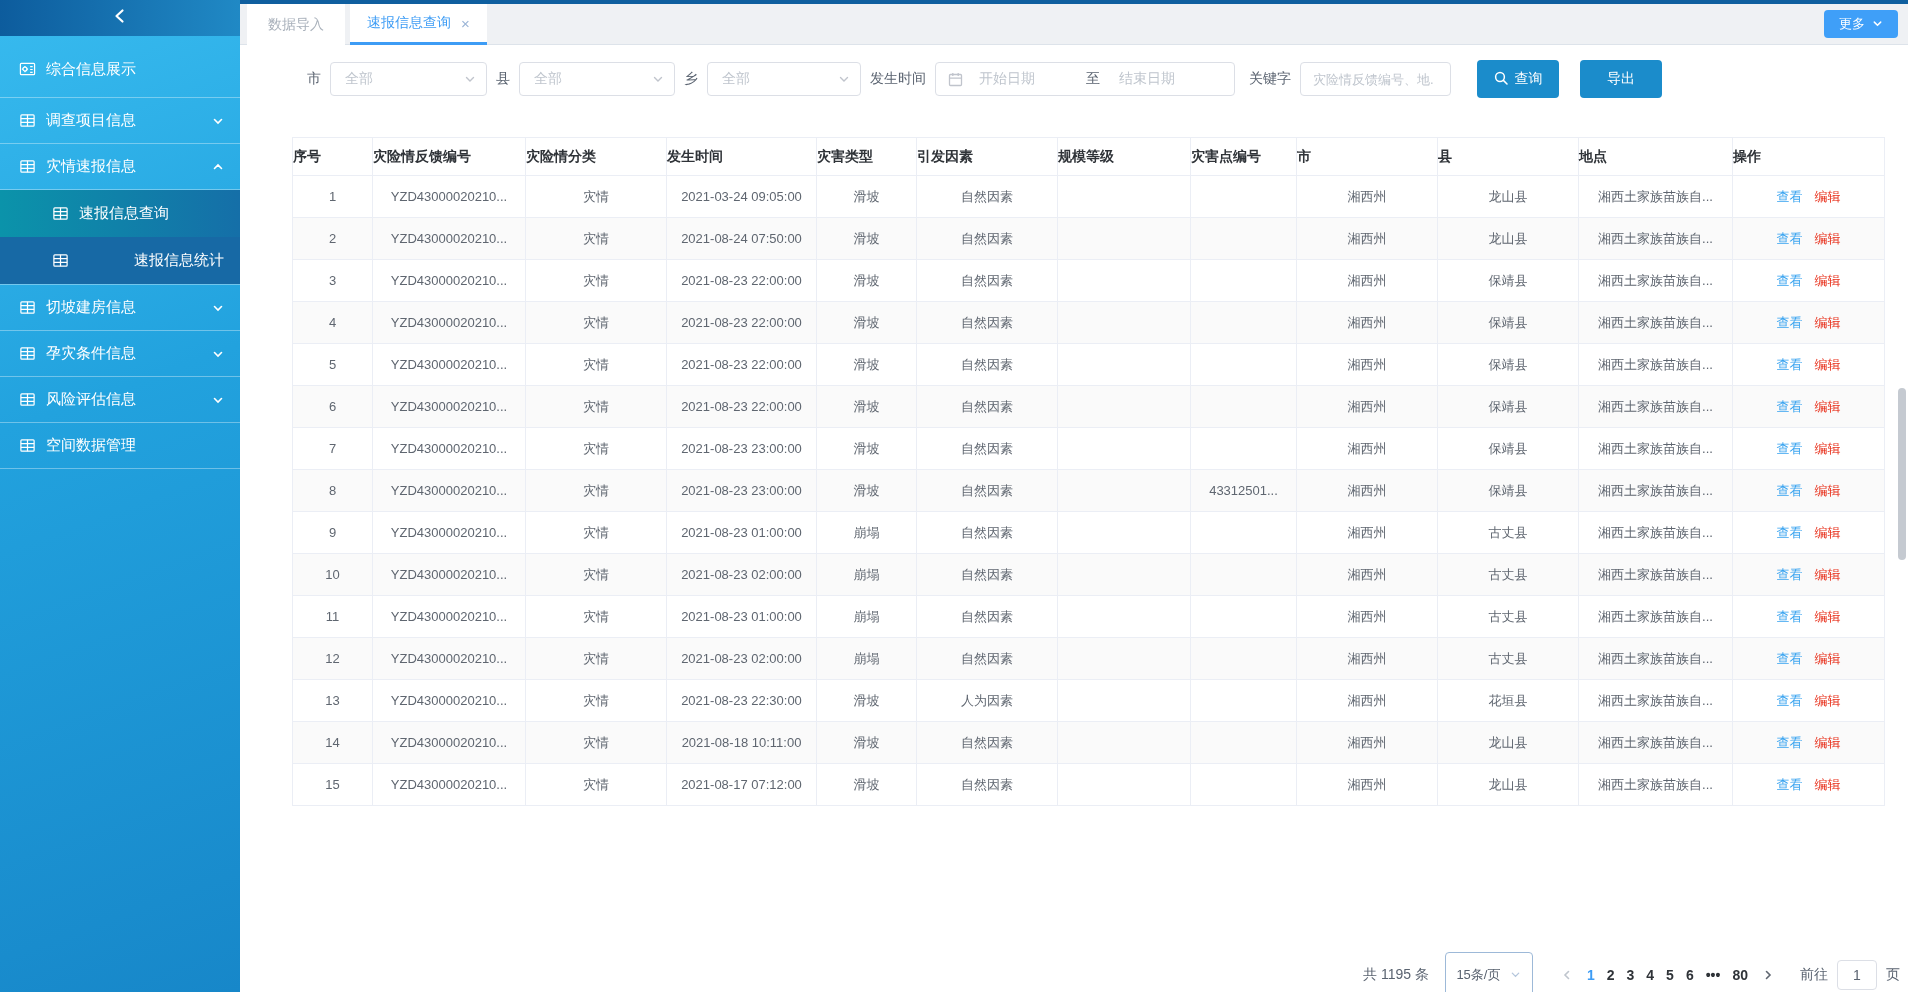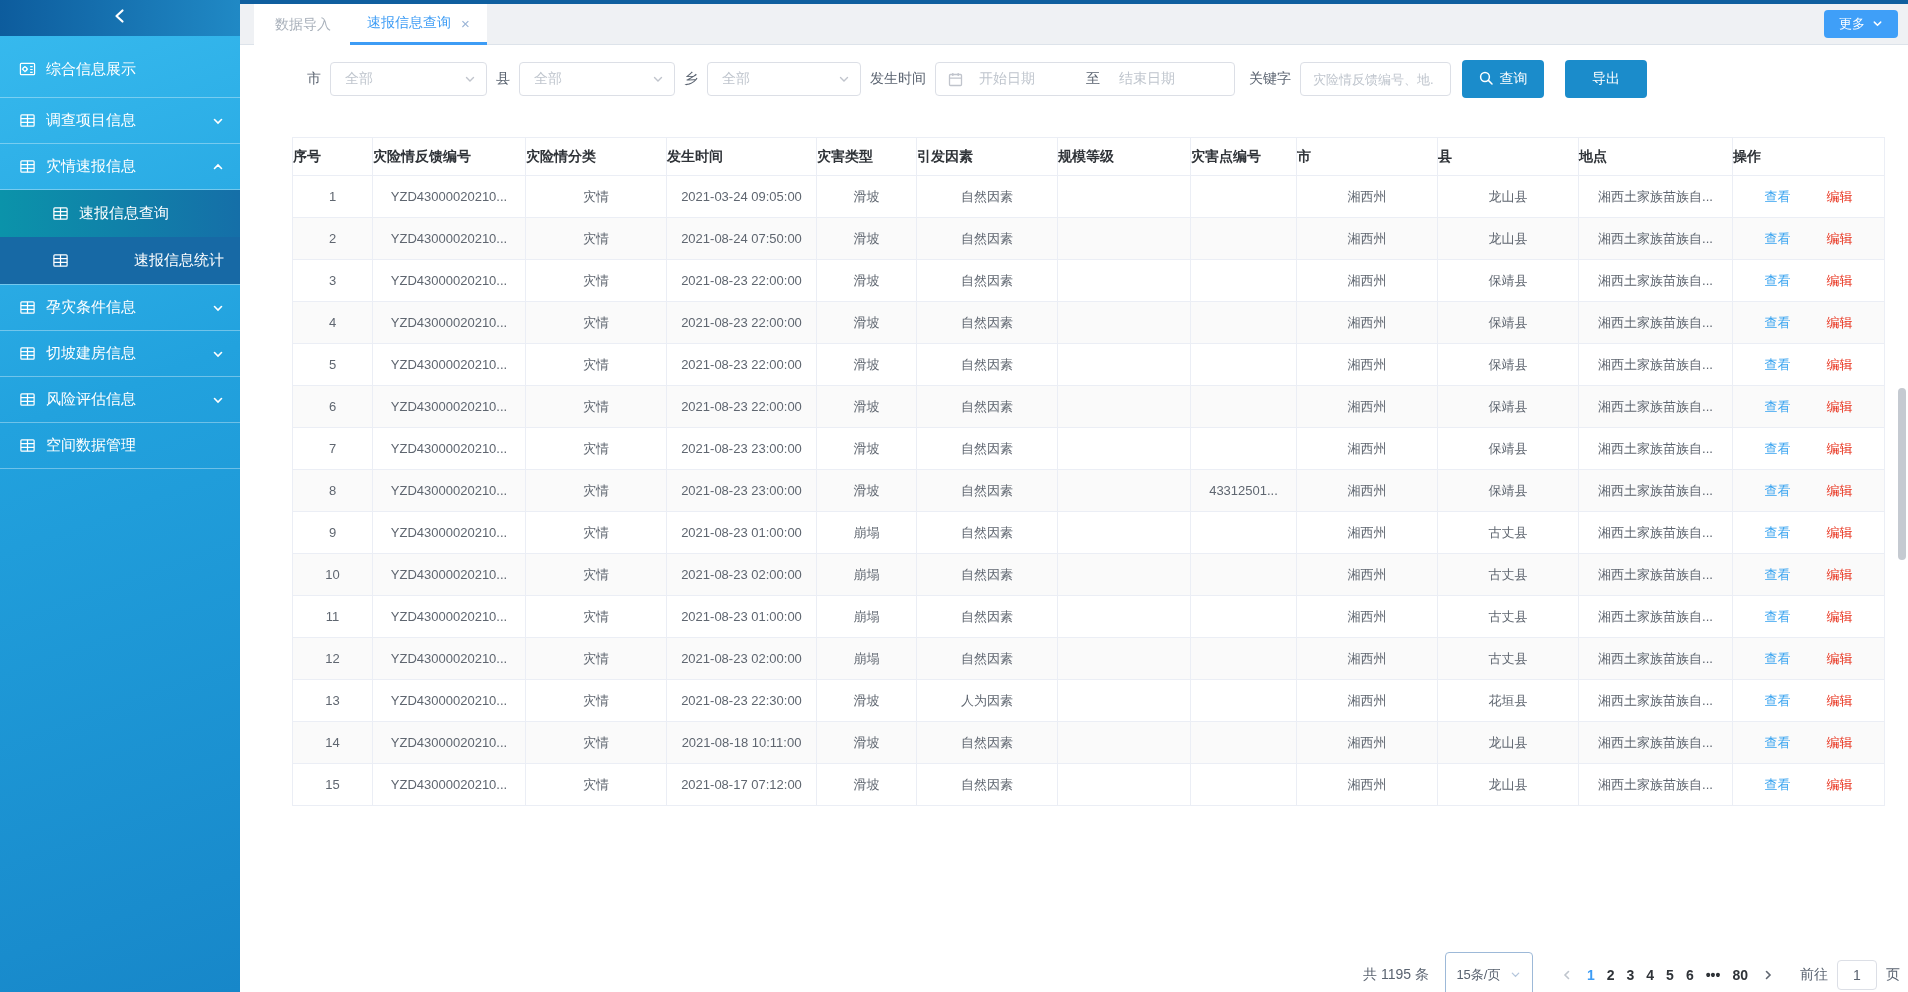--- a/index.html
+++ b/index.html
@@ -23,21 +23,21 @@
   .sb-sub .sb-item.active { background:linear-gradient(90deg,#0b93aa,#156fa8); }
   .sb-sub .sb-item.dark { background:#1769a5;justify-content:space-between; }
 
   
   .main { position:absolute; left:240px; top:0; right:0; bottom:0; background:#fff; }
   .top-strip { position:absolute; top:0; left:0; right:0; height:4px; background:#0f5f9f; }
   .tabbar { position:absolute; top:4px; left:0; right:0; height:41px; background:#eff1f4;
     border-bottom:1px solid #dde3ea; }
   .tab { position:absolute; top:0; height:41px; background:#fff; display:flex; align-items:center;
     justify-content:center; font-size:14px; color:#a9b1bb; cursor:pointer; }
-  .tab.t1 { left:14px; width:98px; }
+  .tab.t1 { left:7px; width:98px; }
   .tab.t2 { left:110px; width:137px; color:#3d9cf5; border-bottom:3px solid #3d9cf5; }
   .tab-close { margin-left:10px; color:#9ab4d6; font-size:15px; line-height:1; cursor:pointer; }
   .more-btn { position:absolute; right:10px; top:6px; width:74px; height:28px; background:#3f9ff8;
     border:none; border-radius:4px; color:#fff; font-size:13px; display:flex; align-items:center;
     justify-content:center; gap:7px; cursor:pointer; }
 
   
   .filterbar { position:absolute; top:60px; left:0; right:0; height:38px; display:flex;
     align-items:center; padding-left:67px; font-size:14px; color:#5a6370; white-space:nowrap; }
   .f-label { margin-right:9px; flex:none; }
@@ -49,32 +49,32 @@
     display:flex; align-items:center; padding:0 12px; margin-right:14px; flex:none; }
   .datebox .ph { color:#bfc5cd; width:88px; }
   .datebox .to { color:#5a6370; width:52px; text-align:center; }
   .cal-icon { display:inline-flex; margin-right:16px; }
   .kw-input { width:151px; height:34px; border:1px solid #dcdfe6; border-radius:4px; padding:0 12px;
     font-size:13px; color:#5a6370; outline:none; flex:none; font-family:inherit; }
   .kw-input::placeholder { color:#bfc5cd; }
   .btn { height:38px; width:82px; background:#1b8ccb; border:none; border-radius:4px; color:#fff;
     font-size:14px; display:flex; align-items:center; justify-content:center; gap:7px;
     cursor:pointer; flex:none; font-family:inherit; }
-  .btn.search { margin-left:11px; }
+  .btn.search { margin-left:26px; }
   .btn.export { margin-left:21px; }
 
   
   table.grid { position:absolute; left:52px; top:137px; width:1592px; border-collapse:collapse;
     table-layout:fixed; }
   .grid th { height:38px; border:1px solid #ebeef5; font-size:14px; color:#2f3338;
     font-weight:bold; background:#fff; text-align:left; }
   .grid td { height:42px; border:1px solid #ebeef5; font-size:13px; color:#5f6670;
     text-align:center; overflow:hidden; white-space:nowrap; text-overflow:ellipsis; padding:0 4px; }
   .grid tbody tr:nth-child(even) td { background:#fafafa; }
-  .grid a { text-decoration:none; margin:0 18px; cursor:pointer; }
+  .grid a { text-decoration:none; margin:0 6px; cursor:pointer; }
   .grid a.view { color:#3aa4f0; }
   .grid a.edit { color:#e8311c;text-align:center; }
 
   
   .pagination { position:absolute; right:8px; top:958px; height:34px; display:flex;
     align-items:center; font-size:14px; color:#5a6370; }
   .pg-total { margin-right:16px; }
   .size-select { width:88px; height:46px; border:1px solid #9db9d8; border-radius:4px;
     display:flex; align-items:center; justify-content:center; gap:10px; color:#5a6370;
     font-size:13px; margin-right:20px; cursor:pointer; background:#fff; }
@@ -162,35 +162,35 @@
             <span class="sb-label">速报信息统计</span>
           </div>
         </div>
         <div class="sb-item">
           <span class="sb-icon">
             <svg width="17" height="17" viewBox="0 0 18 18" fill="none" stroke="#fff" stroke-width="1.3">
               <rect x="2" y="3" width="14" height="12" rx="1"></rect>
               <path d="M2 7h14M9 3v12M2 11h14"></path>
             </svg>
           </span>
-          <span class="sb-label">孕灾条件信息</span>
+          <span class="sb-label">切坡建房信息</span>
           <span class="sb-chevron">
             <svg width="12" height="12" viewBox="0 0 12 12" fill="none" stroke="#fff" stroke-width="1.6" stroke-linecap="round">
               <path d="M2.5 4.5L6 8l3.5-3.5"></path>
             </svg>
           </span>
         </div>
         <div class="sb-item">
           <span class="sb-icon">
             <svg width="17" height="17" viewBox="0 0 18 18" fill="none" stroke="#fff" stroke-width="1.3">
               <rect x="2" y="3" width="14" height="12" rx="1"></rect>
               <path d="M2 7h14M9 3v12M2 11h14"></path>
             </svg>
           </span>
-          <span class="sb-label">切坡建房信息</span>
+          <span class="sb-label">孕灾条件信息</span>
           <span class="sb-chevron">
             <svg width="12" height="12" viewBox="0 0 12 12" fill="none" stroke="#fff" stroke-width="1.6" stroke-linecap="round">
               <path d="M2.5 4.5L6 8l3.5-3.5"></path>
             </svg>
           </span>
         </div>
         <div class="sb-item">
           <span class="sb-icon">
             <svg width="17" height="17" viewBox="0 0 18 18" fill="none" stroke="#fff" stroke-width="1.3">
               <rect x="2" y="3" width="14" height="12" rx="1"></rect>

